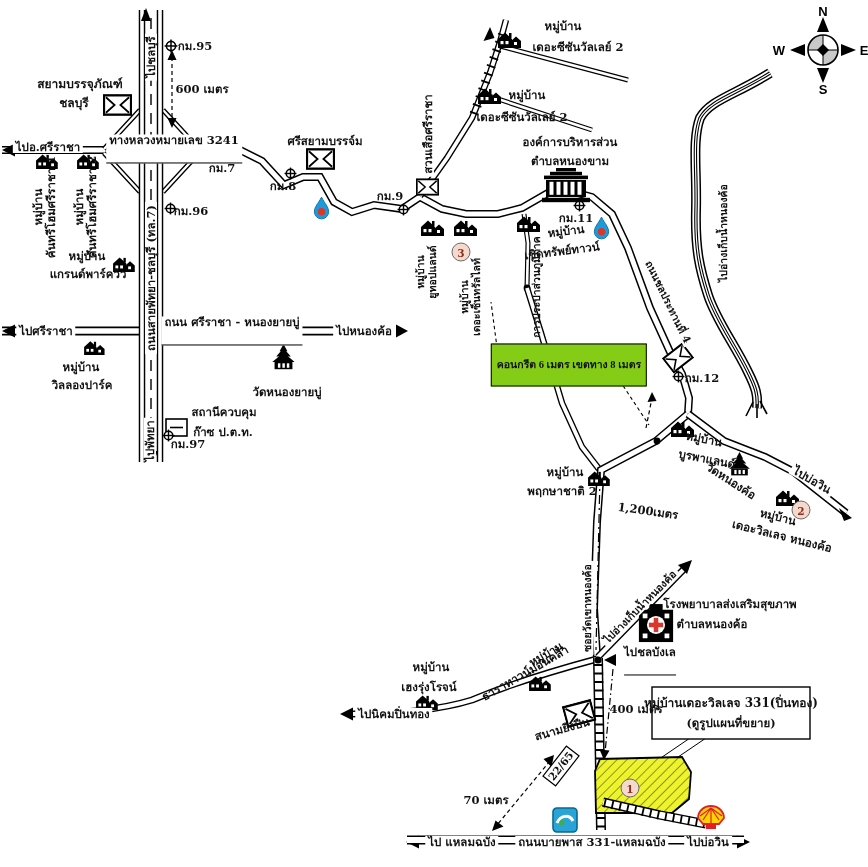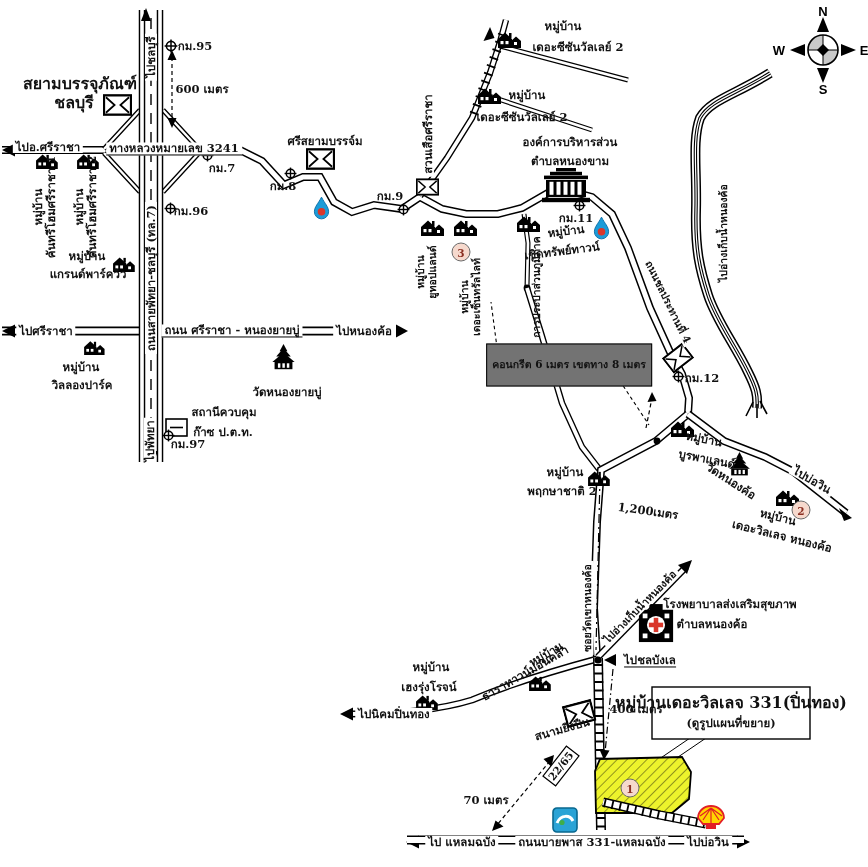--- a/index.html
+++ b/index.html
@@ -3,28 +3,28 @@
 <meta charset="utf-8">
 <style>
   html,body{margin:0;padding:0;background:#fff;}
   .map{position:relative;width:868px;height:867px;background:#fff;overflow:hidden;
        font-family:"DejaVu Serif",serif;}
   .map svg.base{position:absolute;left:0;top:0;}
   .L{position:absolute;transform:translate(-50%,-50%);white-space:nowrap;
      font:bold 11.5px "DejaVu Serif",serif;color:#111;line-height:1.05;text-align:center;}
   .sm{font-size:10.5px;}
   .bg{background:#fff;padding:0 3px;}
-  .un{border-bottom:1.6px solid #000;padding-bottom:0;}
-  .bx{border:1.3px solid #000;background:#737373;padding:15px 5px;}
+  .un{border-bottom:1.6px solid #000;padding-bottom:16px;}
+  .bx{border:1.3px solid #000;background:#84cc16;padding:15px 5px;font-family:Liberation Serif, serif;}
   .vblk div{line-height:1.15;}
   .cn{position:absolute;transform:translate(-50%,-50%);width:17px;height:17px;border-radius:50%;
       background:#f6d9cd;border:1.1px solid #6b6b6b;color:#8b2f22;
       font:bold 10.5px "DejaVu Serif",serif;display:flex;align-items:center;justify-content:center;}
   .cmp{position:absolute;transform:translate(-50%,-50%);font:bold 13px "Liberation Sans",sans-serif;color:#000;}
-  .lg{font-size:16px;}
+  .lg{font-size:12px;}
 </style>
 </head>
 <body>
 
 <div class="map">
 
 <svg class="base" width="868" height="867" viewBox="0 0 868 867">
   <defs>
     <pattern id="hatchY" patternUnits="userSpaceOnUse" width="7" height="7" patternTransform="rotate(45)">
       <rect width="7" height="7" fill="#edf32c"></rect>

